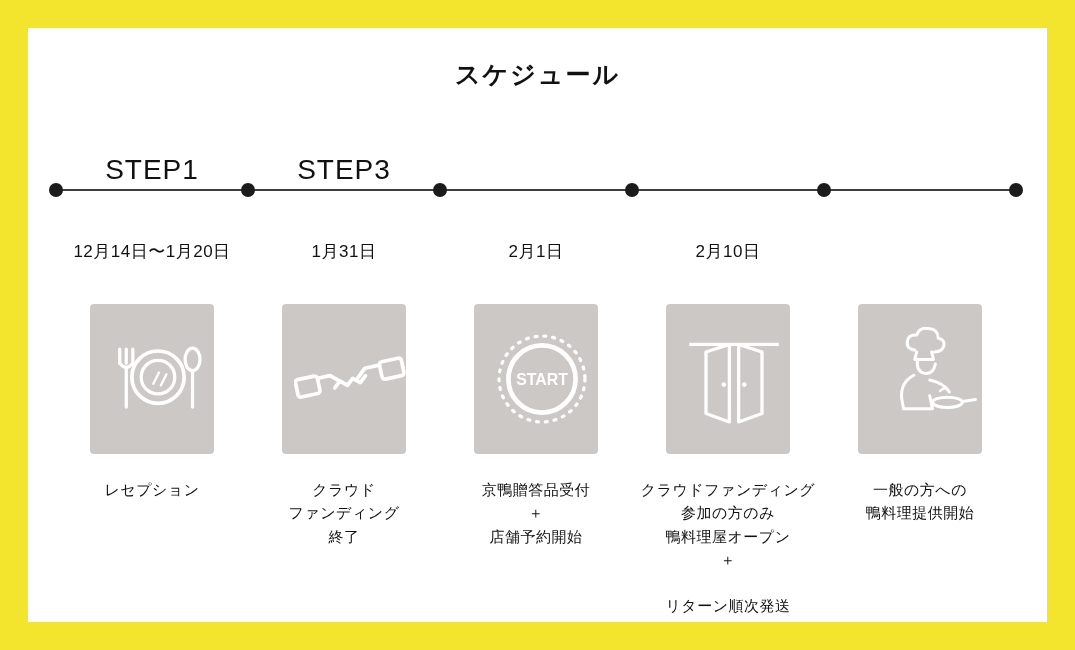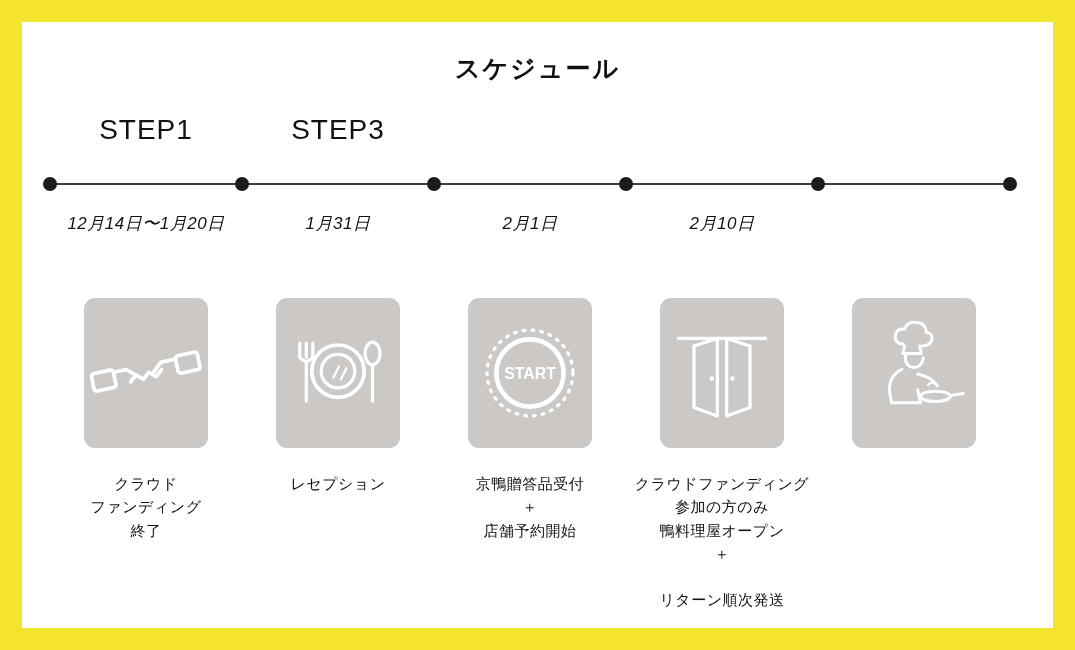--- a/index.html
+++ b/index.html
@@ -11,64 +11,64 @@
   }
   *{margin:0;padding:0;box-sizing:border-box;}
   body{
     font-family:"Liberation Sans","DejaVu Sans",sans-serif;
     color:var(--ink);
     background:#fff;
   }
   .frame{
     width:1075px;height:650px;
     background:var(--frame);
-    padding:22px;
+    padding:28px;
   }
   .canvas{
     position:relative;
     width:100%;height:100%;
     background:#ffffff;
   }
   .title{
     position:absolute;top:30px;left:0;width:100%;
     text-align:center;
     font-size:25px;font-weight:bold;
     letter-spacing:2px;
   }
   .row{
     position:absolute;left:28px;width:960px;
     display:flex;
   }
   .row > *{flex:0 0 192px;text-align:center;}
-  .labels-row{top:92px;}
+  .labels-row{top:126px;}
   .step-label{
     font-size:28px;font-weight:500;letter-spacing:1px;
   }
   .timeline{
     position:absolute;left:28px;top:162px;width:960px;height:0;
   }
   .tl-line{
     position:absolute;left:0;top:-1px;width:100%;height:2px;
     background:var(--line);
   }
   .tl-dot{
     position:absolute;top:0;
     width:14px;height:14px;border-radius:50%;
     background:var(--dot);
     transform:translate(-50%,-50%);
   }
-  .dates-row{top:190px;font-style:italic;}
+  .dates-row{top:212px;}
   .step-date{font-size:17px;letter-spacing:0.5px;}
   .cards-row{top:276px;align-items:flex-start;}
   .col{display:flex;flex-direction:column;align-items:center;}
   .icon-card{
     width:124px;height:150px;
     background:var(--card);
-    border-radius:11px;
-    display:flex;align-items:center;justify-content:center;
+    border-radius:4px;
+    display:flex;align-items:center;justify-content:flex-end;
   }
   .icon-card svg{width:112px;height:112px;display:block;}
   .step-desc{
     margin-top:24px;
     font-size:15px;line-height:1.55;
     white-space:pre-line;
     letter-spacing:0.5px;
   }
 </style>
 </head>
@@ -99,50 +99,50 @@
       <div class="step-date">1月31日</div>
       <div class="step-date">2月1日</div>
       <div class="step-date">2月10日</div>
     </div>
 
     <div class="row cards-row">
 
       <div class="col">
         <div class="icon-card">
           <svg viewBox="0 0 120 120">
-            <g fill="none" stroke="#ffffff" stroke-width="4" stroke-linecap="round" stroke-linejoin="round" transform="rotate(-12 60 60)">
-              <rect x="2" y="49" width="24" height="19" rx="3"></rect>
-              <rect x="94" y="49" width="24" height="19" rx="3"></rect>
-              <path d="M26 52 h14 l10 9"></path>
-              <path d="M94 52 h-16 l-10 9"></path>
-              <path d="M42 66 l7 -6 7 6 7 -6 7 6 7 -6"></path>
-            </g>
-          </svg>
-        </div>
-        <div class="step-desc">クラウド
-ファンディング
-終了</div>
-      </div>
-
-      <div class="col">
-        <div class="icon-card">
-          <svg viewBox="0 0 120 120">
             <g fill="none" stroke="#ffffff" stroke-linecap="round">
               <circle cx="60" cy="58" r="28" stroke-width="4"></circle>
               <circle cx="60" cy="58" r="18" stroke-width="3.5"></circle>
               <path d="M55 65 l6 -12 M63 67 l6 -12" stroke-width="2.5"></path>
               <path d="M19 28 v15 M26 28 v15 M33 28 v15" stroke-width="3.5"></path>
               <path d="M19 43 q7 9 14 0" stroke-width="3.5"></path>
               <path d="M26 48 v42" stroke-width="3.5"></path>
               <ellipse cx="97" cy="39" rx="8" ry="12" stroke-width="3.5"></ellipse>
               <path d="M97 51 v39" stroke-width="3.5"></path>
             </g>
           </svg>
         </div>
         <div class="step-desc">レセプション</div>
+      </div>
+
+      <div class="col">
+        <div class="icon-card">
+          <svg viewBox="0 0 120 120">
+            <g fill="none" stroke="#ffffff" stroke-width="4" stroke-linecap="round" stroke-linejoin="round" transform="rotate(-12 60 60)">
+              <rect x="2" y="49" width="24" height="19" rx="3"></rect>
+              <rect x="94" y="49" width="24" height="19" rx="3"></rect>
+              <path d="M26 52 h14 l10 9"></path>
+              <path d="M94 52 h-16 l-10 9"></path>
+              <path d="M42 66 l7 -6 7 6 7 -6 7 6 7 -6"></path>
+            </g>
+          </svg>
+        </div>
+        <div class="step-desc">クラウド
+ファンディング
+終了</div>
       </div>
 
       <div class="col">
         <div class="icon-card">
           <svg viewBox="0 0 120 120">
             <circle cx="60" cy="60" r="46" fill="none" stroke="#ffffff" stroke-width="3.5" stroke-dasharray="2 7.5" stroke-linecap="round"></circle>
             <circle cx="60" cy="60" r="36" fill="none" stroke="#ffffff" stroke-width="5"></circle>
             <text x="60" y="66" text-anchor="middle" font-size="17" font-weight="bold" fill="#ffffff" font-family="Liberation Sans, DejaVu Sans, sans-serif">START</text>
           </svg>
         </div>
@@ -179,17 +179,19 @@
               <path d="M50 31 l-2 8 h20 l-2 -8"></path>
               <path d="M51 39 q-2 13 8 15 q9 1 11 -10"></path>
               <path d="M47 56 q-15 8 -13 25 l2 11 h31 l-3 -14"></path>
               <path d="M64 61 q15 3 21 13"></path>
               <ellipse cx="83" cy="85" rx="16" ry="5.5"></ellipse>
               <path d="M99 84 l14 -2"></path>
               <path d="M75 73 q4 -5 9 -1" stroke-width="2.4"></path>
             </g>
           </svg>
         </div>
+        <div class="step-desc">一般の方への
+鴨料理提供開始</div>
       </div>
 
     </div>
   </div>
 </div>
 
 </body></html>

